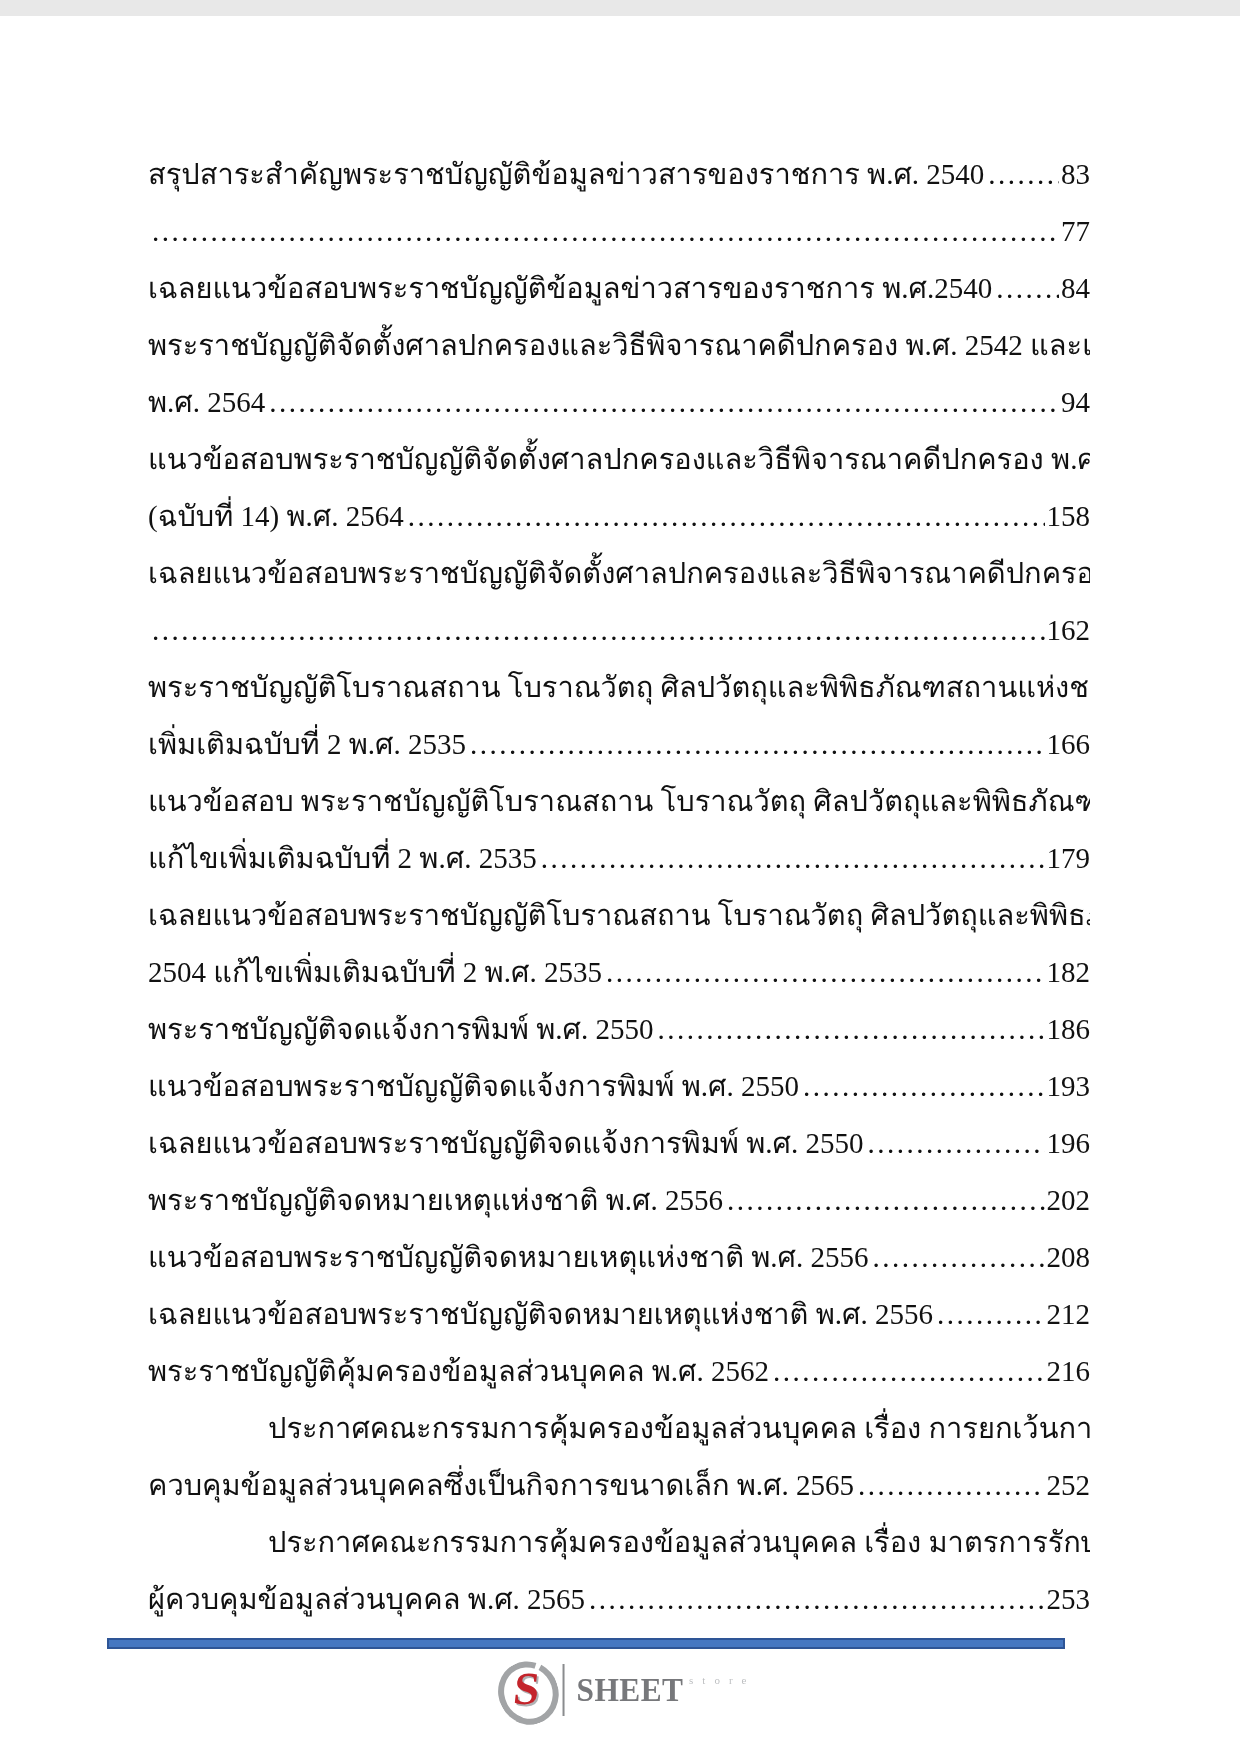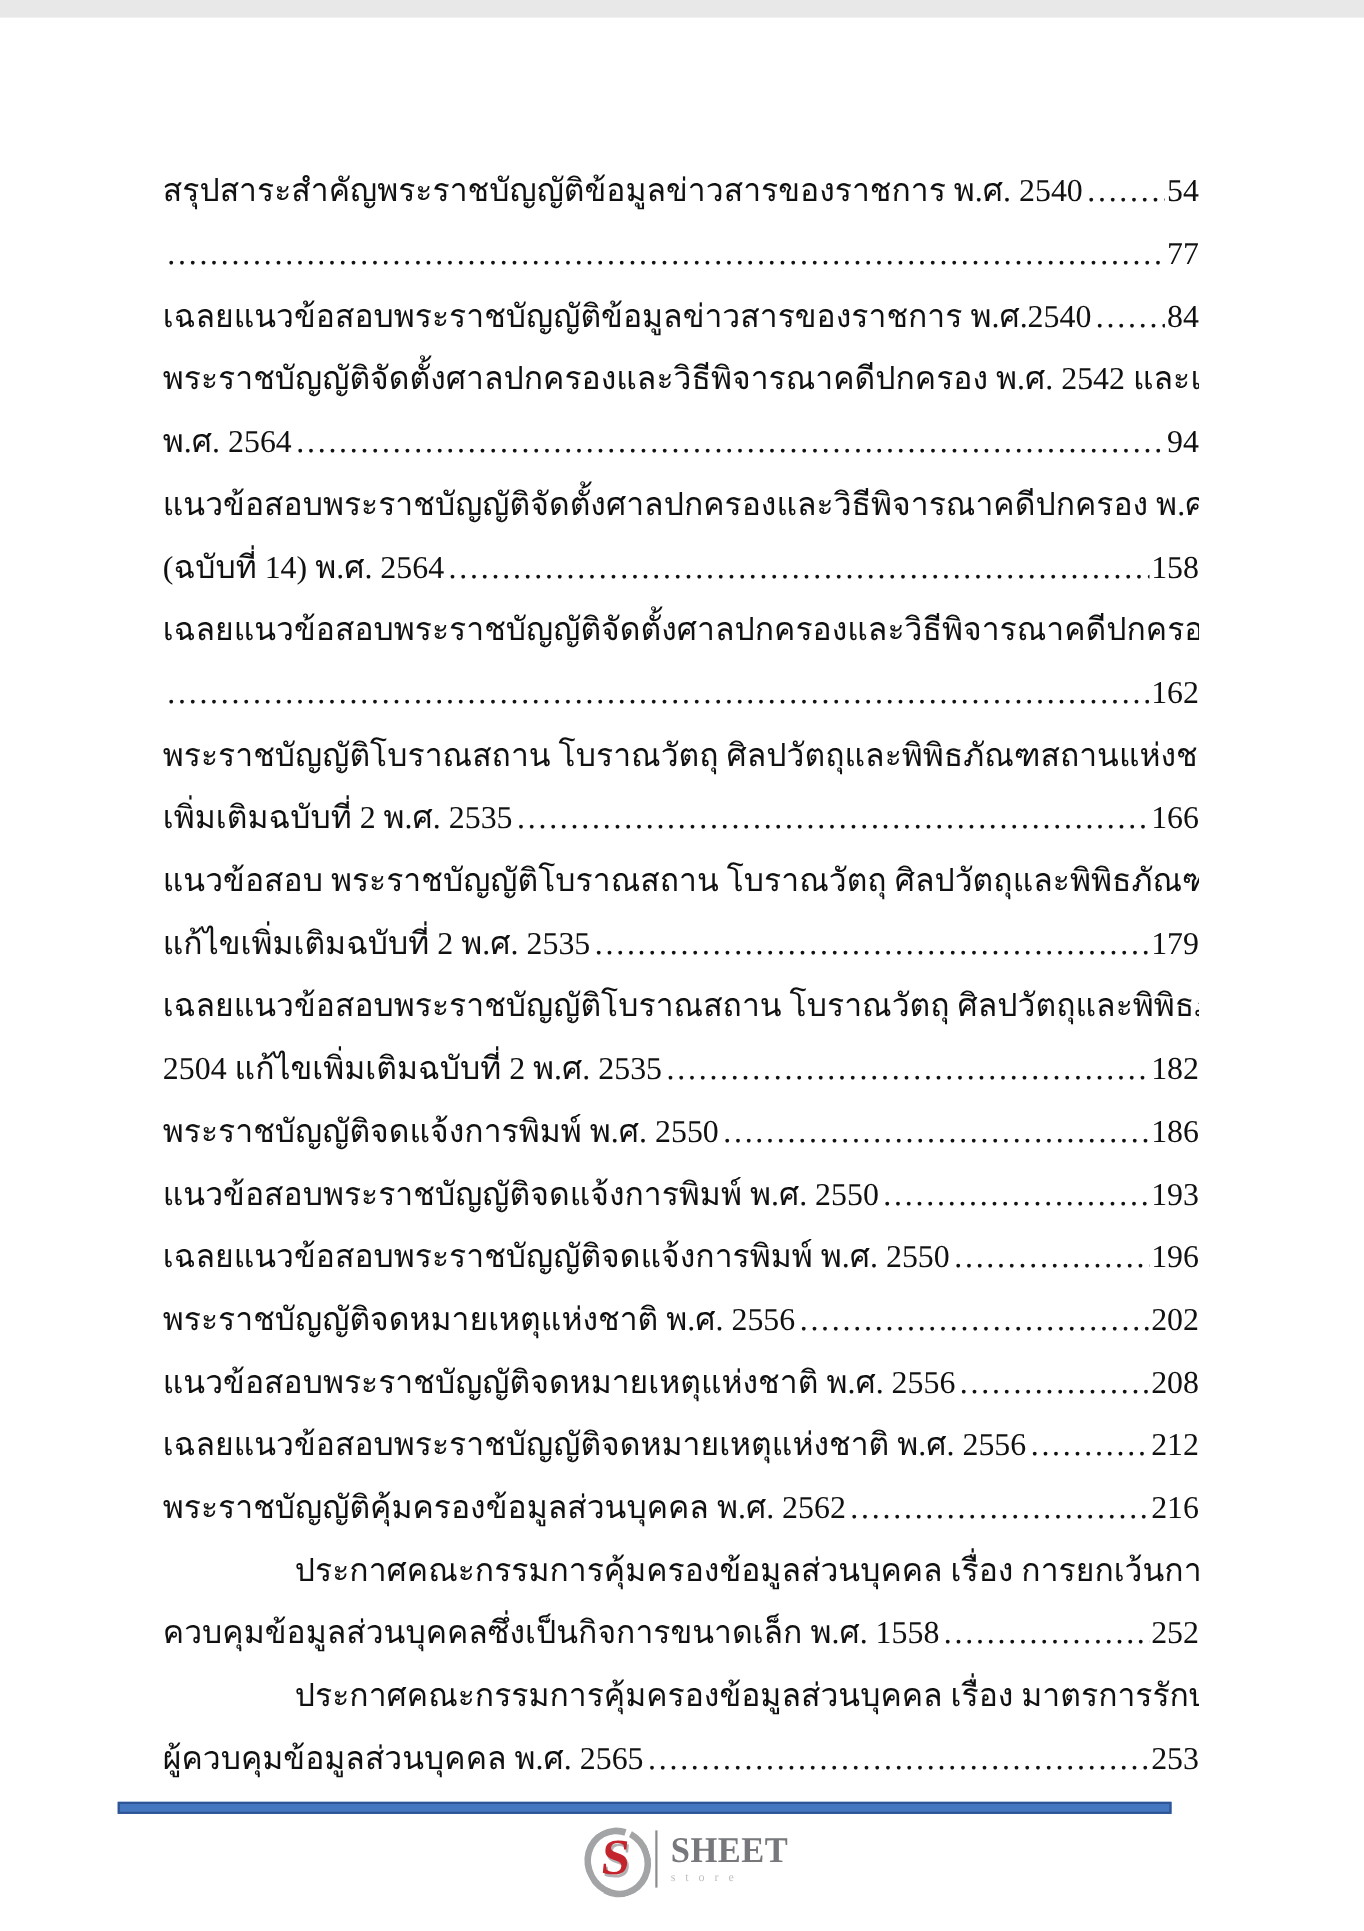--- a/index.html
+++ b/index.html
@@ -87,21 +87,21 @@
     text-shadow: 2px 2px 0 #b0b2b4;
     line-height: 1;
   }
   .logo-divider {
     width: 2px;
     height: 52px;
     background: #8a8c8e;
     margin: 0 12px 0 6px;
     flex: 0 0 auto;
   }
-  .logo-text { display: flex; flex-direction: column; justify-content: center; }
+  .logo-text { display: flex; flex-direction: row; justify-content: center; }
   .brand {
     font-size: 33px;
     font-weight: bold;
     color: #77787b;
     letter-spacing: 0.5px;
     line-height: 1.05;
     transform: scaleX(0.95);
     transform-origin: left center;
   }
   .brand-sub {
@@ -115,21 +115,21 @@
 </head>
 <body>
 
 <div class="page">
 
   <div class="toc">
       <div class="entry">
         <div class="line">
           <span class="ltext">สรุปสาระสำคัญพระราชบัญญัติข้อมูลข่าวสารของราชการ พ.ศ. 2540</span>
           <span class="dots">................................................................................................................................................................................................................................................................................................................................................................................................................</span>
-          <span class="pnum">54</span>
+          <span class="pnum">83</span>
         </div>
       </div>
       <div class="entry">
         <div class="line">
           <span class="dots">................................................................................................................................................................................................................................................................................................................................................................................................................</span>
           <span class="pnum">77</span>
         </div>
       </div>
       <div class="entry">
         <div class="line">
@@ -244,21 +244,21 @@
           <span class="ltext">พระราชบัญญัติคุ้มครองข้อมูลส่วนบุคคล พ.ศ. 2562</span>
           <span class="dots">................................................................................................................................................................................................................................................................................................................................................................................................................</span>
           <span class="pnum">216</span>
         </div>
       </div>
       <div class="entry">
         <div class="line indent">
           <span class="ltext">ประกาศคณะกรรมการคุ้มครองข้อมูลส่วนบุคคล เรื่อง การยกเว้นการบันทึกรายการของผู้</span>
         </div>
         <div class="line">
-          <span class="ltext">ควบคุมข้อมูลส่วนบุคคลซึ่งเป็นกิจการขนาดเล็ก พ.ศ. 1558</span>
+          <span class="ltext">ควบคุมข้อมูลส่วนบุคคลซึ่งเป็นกิจการขนาดเล็ก พ.ศ. 2565</span>
           <span class="dots">................................................................................................................................................................................................................................................................................................................................................................................................................</span>
           <span class="pnum">252</span>
         </div>
       </div>
       <div class="entry">
         <div class="line indent">
           <span class="ltext">ประกาศคณะกรรมการคุ้มครองข้อมูลส่วนบุคคล เรื่อง มาตรการรักษาความมั่นคงปลอดภัยของ</span>
         </div>
         <div class="line">
           <span class="ltext">ผู้ควบคุมข้อมูลส่วนบุคคล พ.ศ. 2565</span>

